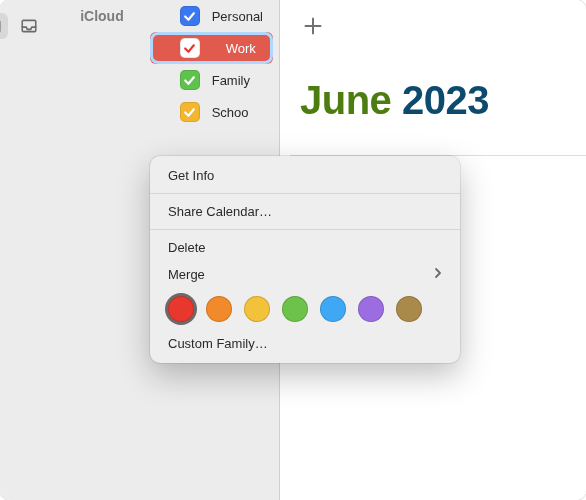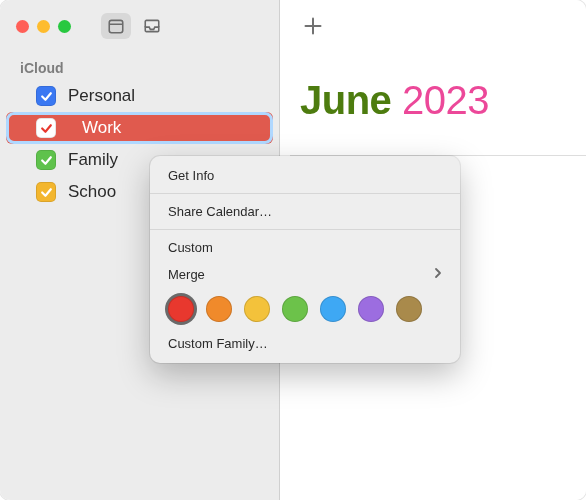--- a/index.html
+++ b/index.html
@@ -16,21 +16,21 @@
       height: 100%;
       border-radius: 10px;
       overflow: hidden;
       box-shadow: 0 0 0 1px rgba(0,0,0,0.1);
     }
     .sidebar {
       width: 280px;
       background: #ececec;
       border-right: 1px solid #d0d0d0;
       display: flex;
-      flex-direction: column;
+      justify-content: flex-end;
     }
     .titlebar {
       height: 52px;
       display: flex;
       align-items: center;
       padding: 0 16px;
       gap: 10px;
     }
     .traffic-lights {
       display: flex;
@@ -66,21 +66,21 @@
       padding: 8px 20px 4px 20px;
     }
     .cal-list {
       list-style: none;
     }
     .cal-item {
       display: flex;
       align-items: center;
       gap: 12px;
       padding: 6px 16px 6px 36px;
-      font-size: 17px;
+      font-size: 13px;
       color: #2a2a2a;
     }
     .cal-item.selected {
       background: #e05a4e;
       border-radius: 6px;
       margin: 0 6px;
       padding-left: 30px;
       color: #fff;
       position: relative;
       gap: 26px;
@@ -122,21 +122,21 @@
       color: #717171;
     }
     .month-title {
       position: absolute;
       top: 78px;
       left: 20px;
       font-size: 40px;
       letter-spacing: -0.5px;
     }
     .month-title .month { font-weight: 700; color: #4d7c0f; }
-    .month-title .year { font-weight: 400; color: #ec4899; }
+    .month-title .year { font-weight: 700; color: #0c4a6e; }
     .divider-line {
       position: absolute;
       top: 155px;
       left: 10px;
       right: 0;
       height: 1px;
       background: #ddd;
     }
     .context-menu {
       position: absolute;
@@ -265,21 +265,21 @@
 <div class="context-menu">
   <div class="menu-item">
     <span>Get Info</span>
   </div>
   <div class="menu-sep"></div>
   <div class="menu-item">
     <span>Share Calendar…</span>
   </div>
   <div class="menu-sep"></div>
   <div class="menu-item">
-    <span>Custom</span>
+    <span>Delete</span>
   </div>
   <div class="menu-item">
     <span>Merge</span>
     <span class="chevron">
       <svg viewBox="0 0 8 12" width="8" height="12" fill="none" stroke="currentColor" stroke-width="1.8" stroke-linecap="round" stroke-linejoin="round">
           <path d="M2 2 L6 6 L2 10"></path>
         </svg>
     </span>
   </div>
   <div class="color-row">

